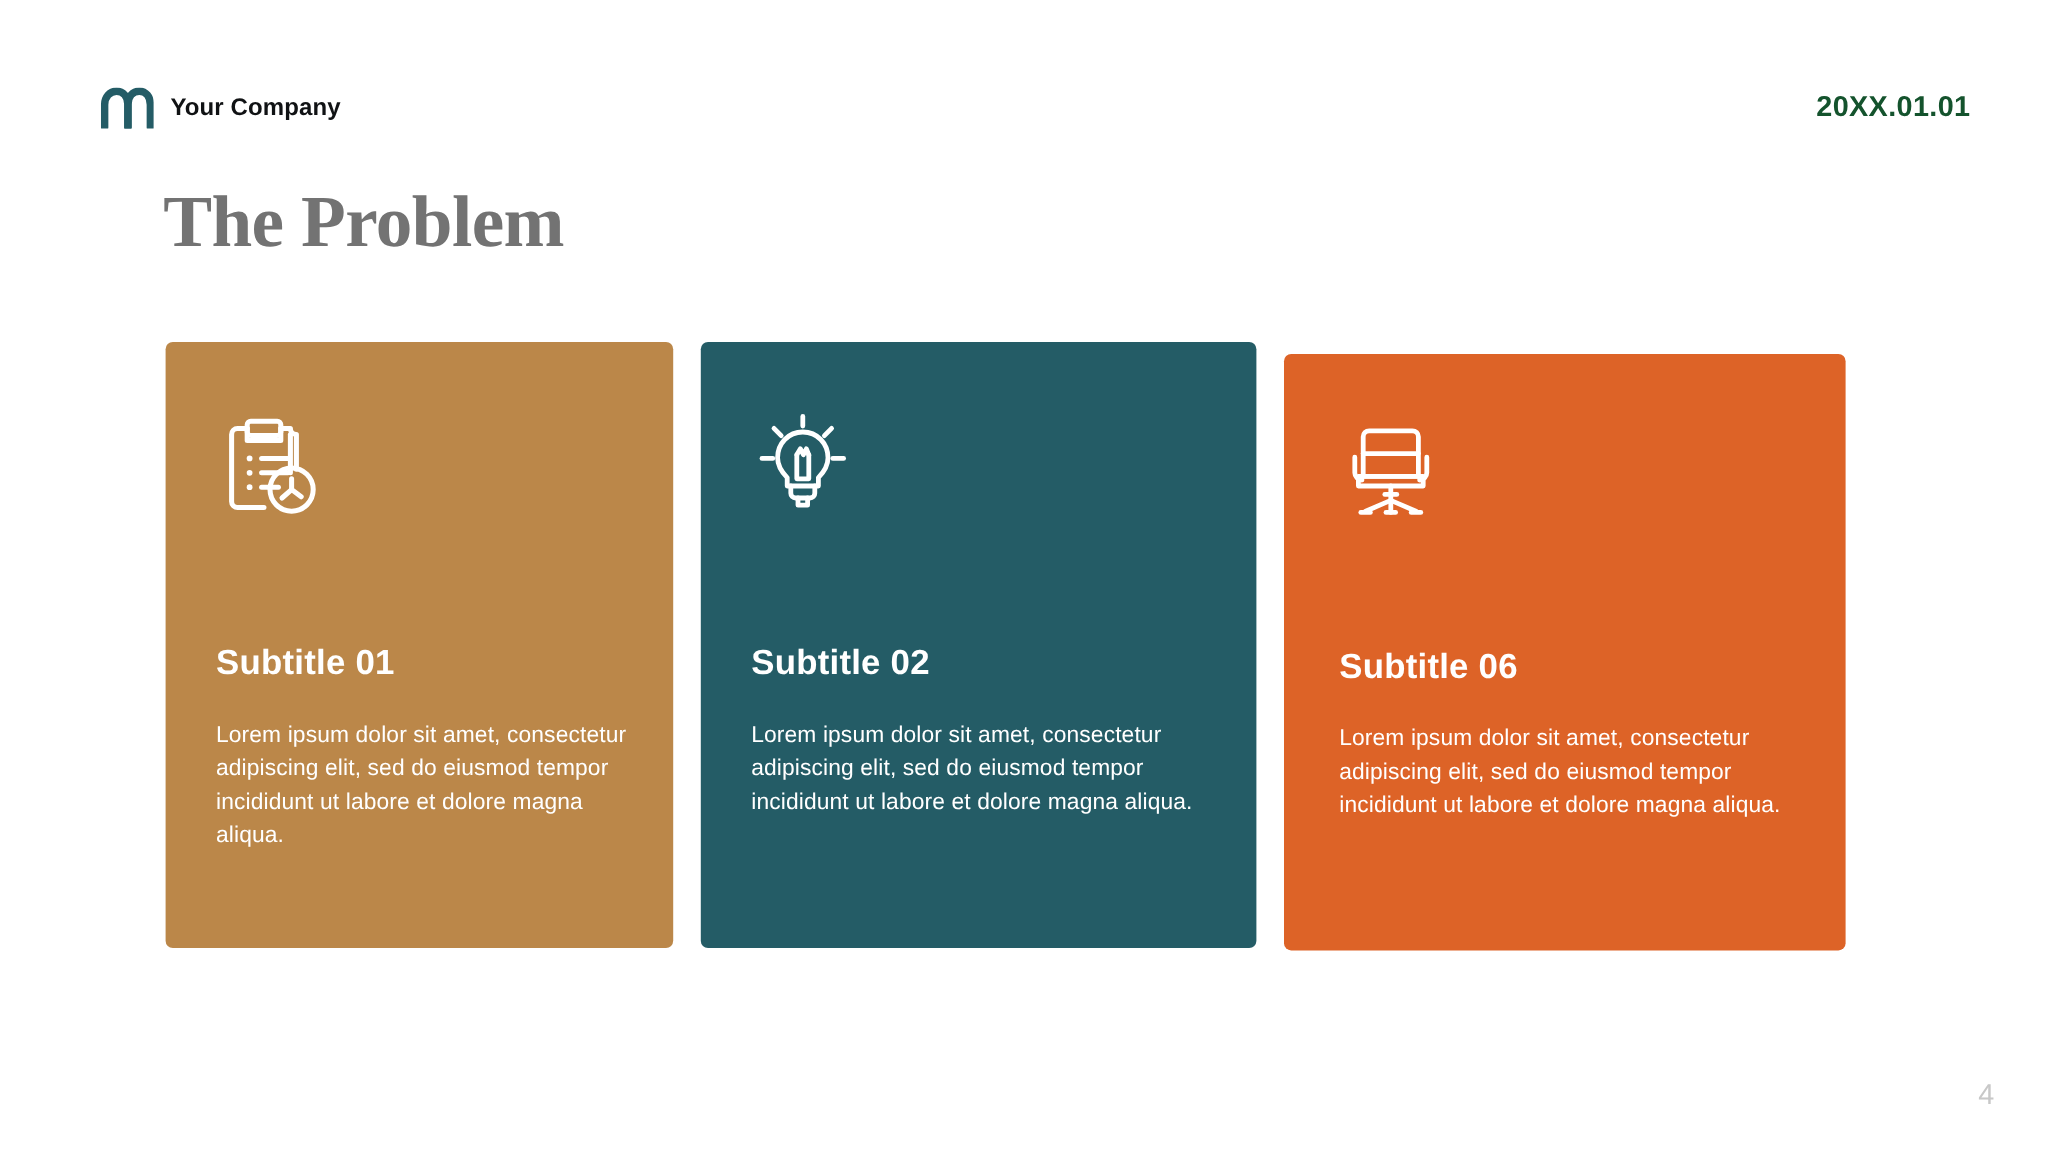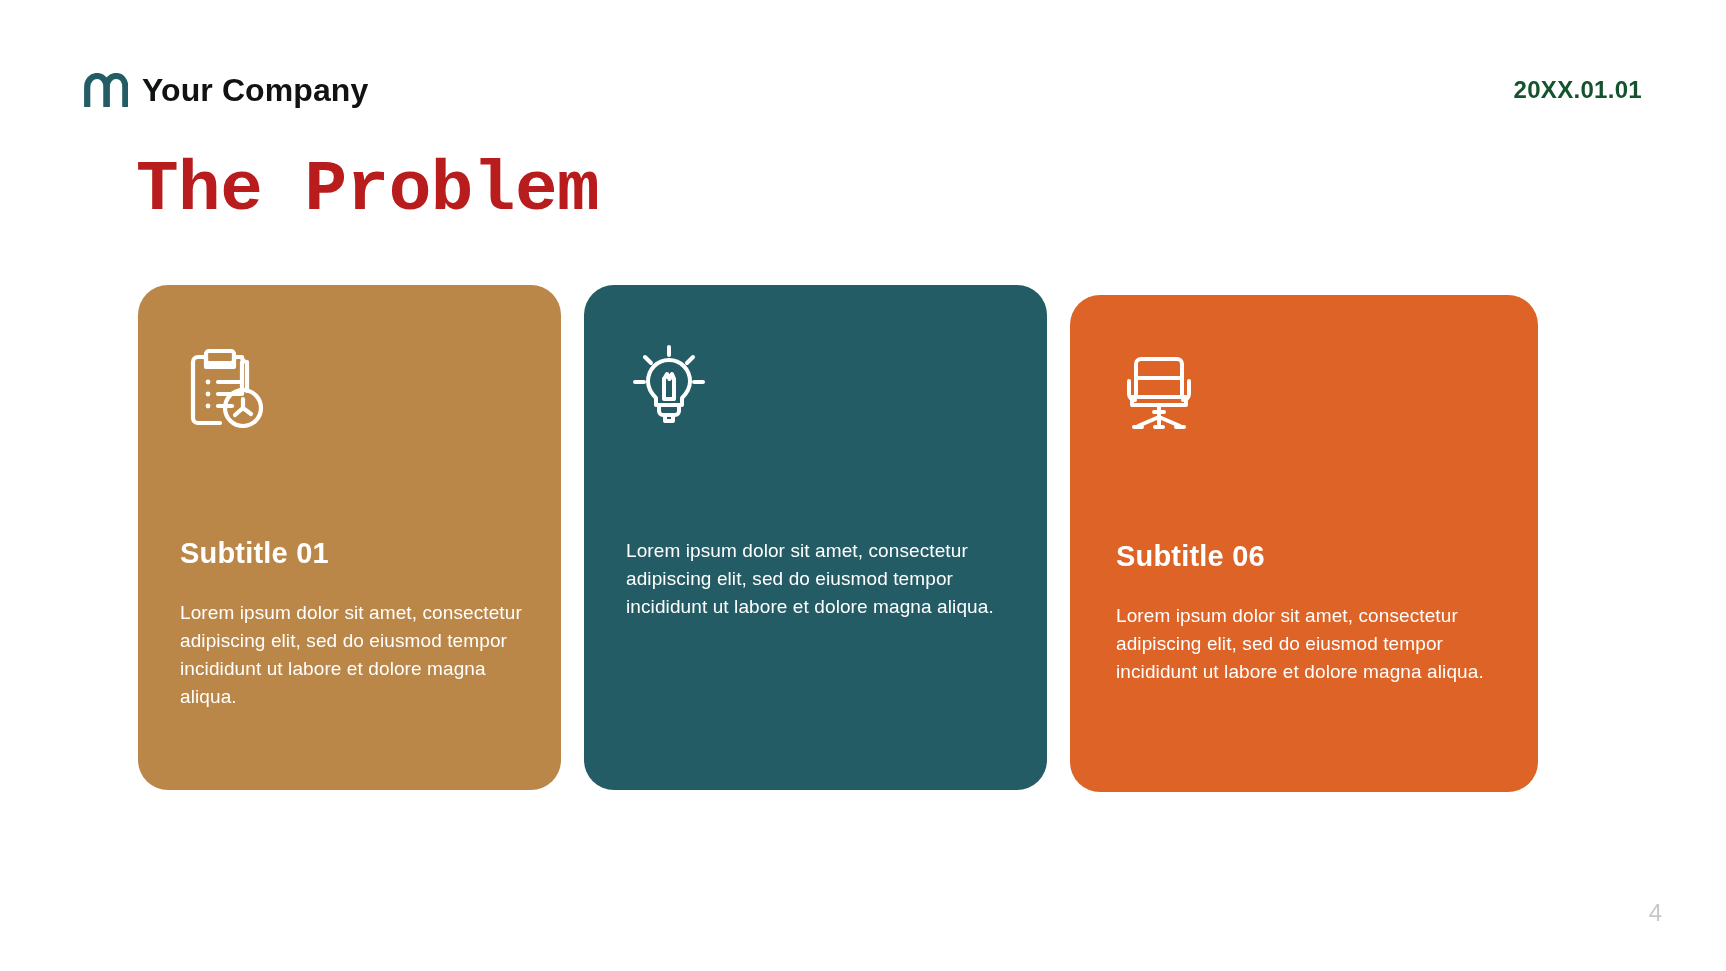--- a/index.html
+++ b/index.html
@@ -40,60 +40,60 @@
     gap: 14px;
   }
 
   .brand-logo {
     width: 44px;
     height: 34px;
     display: block;
   }
 
   .brand-name {
-    font-size: 32px;
+    font-size: 20px;
     font-weight: bold;
     color: #101214;
     letter-spacing: 0.1px;
     white-space: nowrap;
   }
 
   .header-date {
     font-size: 24px;
     font-weight: bold;
     color: #14532d;
     letter-spacing: 0.3px;
     white-space: nowrap;
   }
 
   
   .page-title {
     position: absolute;
     top: 155px;
     left: 136px;
-    font-family: Liberation Mono, monospace;
-    font-weight: bold;
-    font-size: 71px;
+    font-family: Liberation Serif, serif;
+    font-weight: bold;
+    font-size: 61px;
     line-height: 1.0;
-    color: #b91c1c;
+    color: #737373;
     letter-spacing: -0.5px;
   }
 
   
   .cards {
     position: absolute;
     top: 285px;
     left: 138px;
     width: 1455px;
     height: 520px;
   }
 
   .card {
     position: absolute;
-    border-radius: 30px;
+    border-radius: 6px;
     padding: 0;
     overflow: hidden;
   }
 
   .card-1 {
     left: 0px;
     top: 0px;
     width: 423px;
     height: 505px;
   }
@@ -221,20 +221,21 @@
             <path d="M77 41 H68"></path>
             <path d="M43 19 C31 19 22 28.5 22 40.5 C22 48 26 53 30 57 V64 H56 V57 C60 53 64 48 64 40.5 C64 28.5 55 19 43 19 Z"></path>
             <path d="M33 64 V70 a4 4 0 0 0 4 4 H49 a4 4 0 0 0 4 -4 V64"></path>
             <path d="M39 74 V80 H47 V74"></path>
             <path d="M38 38 V58 H48 V38"></path>
             <path d="M38 38 L41 33 L43.5 38 L46 33 L48 38"></path>
           </g>
         </svg>
       </span>
       <div class="card-body">
+        <div class="card-subtitle">Subtitle 02</div>
         <div class="card-text">Lorem ipsum dolor sit amet, consectetur adipiscing elit, sed do eiusmod tempor incididunt ut labore et dolore magna aliqua.</div>
       </div>
     </div>
 
     <div class="card card-3" style="background:#dd6327">
       <span class="card-icon">
         <svg viewBox="0 0 86 86" xmlns="http://www.w3.org/2000/svg">
           <g fill="none" stroke="#ffffff" stroke-width="4" stroke-linecap="round" stroke-linejoin="round">
             <path d="M25 12 H61 a5 5 0 0 1 5 5 V50 H20 V17 a5 5 0 0 1 5 -5 Z"></path>
             <path d="M20 31 H66"></path>

